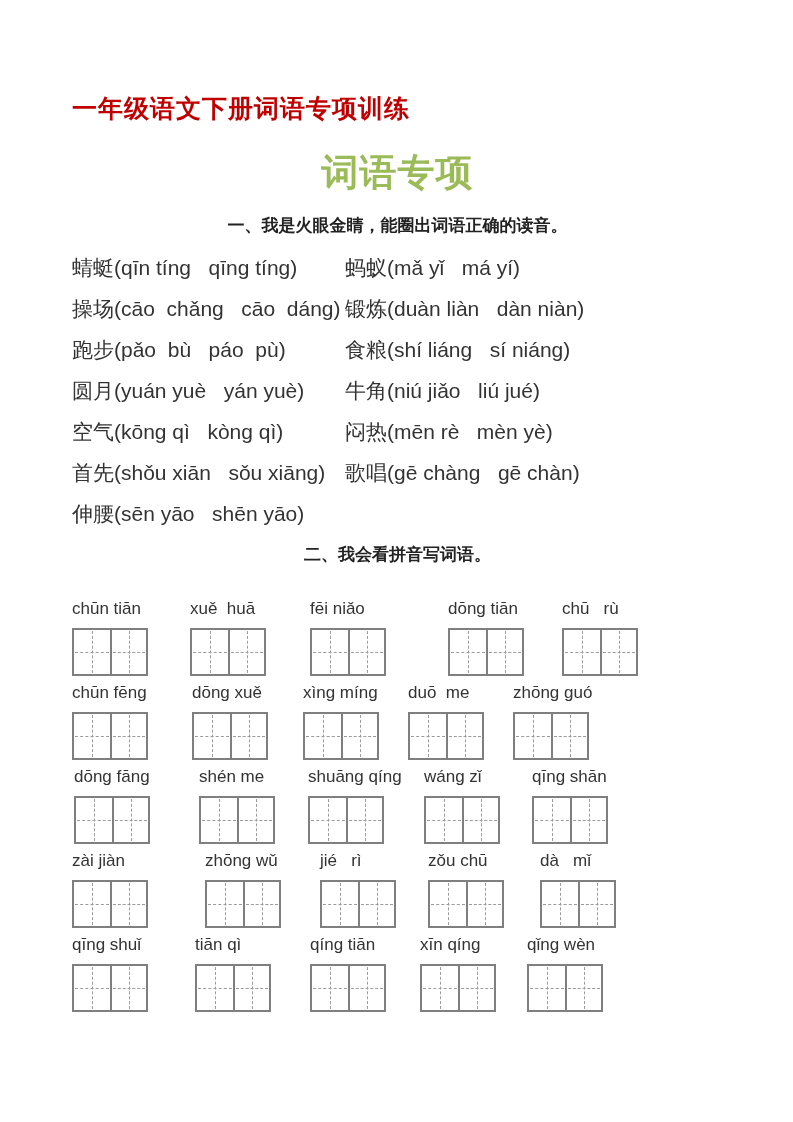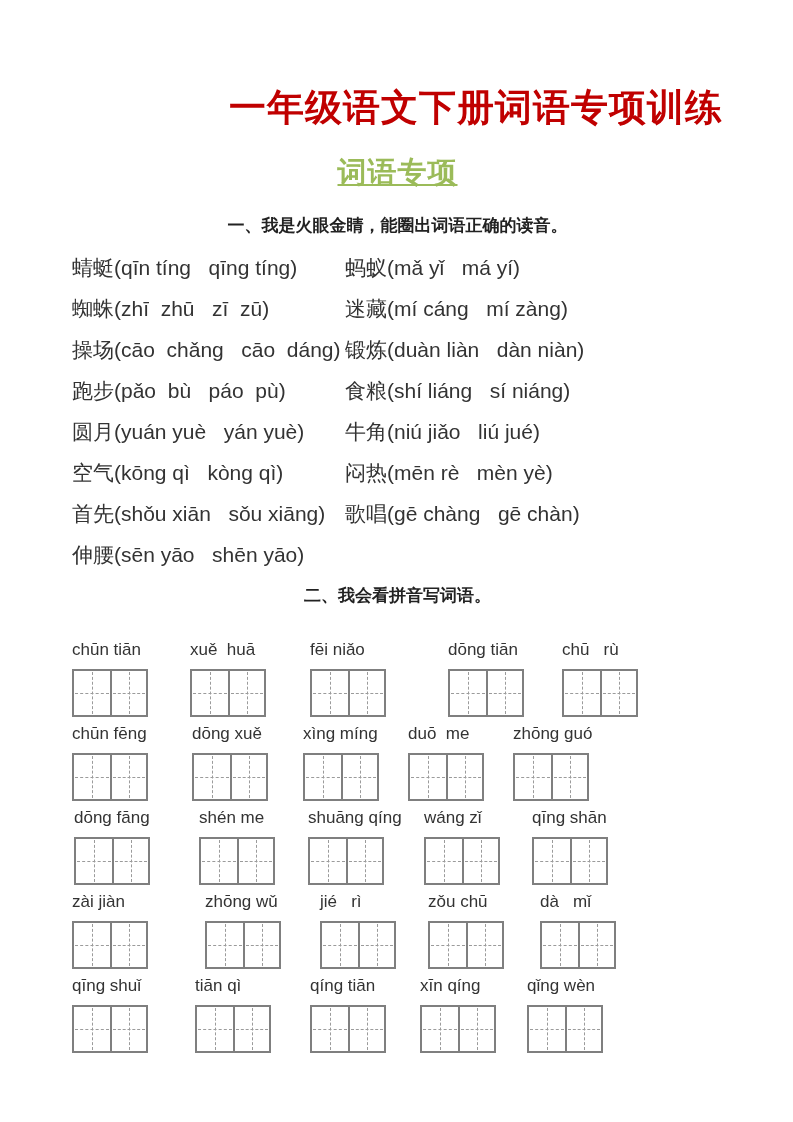--- a/index.html
+++ b/index.html
@@ -4,26 +4,26 @@
 <style>
   html, body { margin:0; padding:0; }
   body {
     width:793px; height:1122px; background:#ffffff; overflow:hidden;
     font-family:"Liberation Sans","DejaVu Sans",sans-serif;
     color:#333333;
   }
   .page { box-sizing:border-box; width:793px; height:1122px; padding:92px 70px 0 72px; }
 
   .title {
-    text-align:right; color:#C00000; font-weight:bold;
-    font-size:37px; line-height:32px; margin:0 0 31px 0; letter-spacing:1px;
+    text-align:left; color:#C00000; font-weight:bold;
+    font-size:25px; line-height:32px; margin:0 0 31px 0; letter-spacing:1px;
   }
   .subtitle {
     text-align:center; color:#9BBB59; font-weight:bold;
-    font-size:29px; line-height:35px; margin:0 0 26px 0; letter-spacing:1px;text-decoration:underline;
+    font-size:37px; line-height:35px; margin:0 0 26px 0; letter-spacing:1px;
   }
 
   .sec-heading {
     font-weight:bold; font-size:17px; line-height:20px; color:#222222;
     margin:0 0 22px 0; white-space:pre;text-align:center;
   }
 
   .s1-row { display:flex; font-size:21px; line-height:20px; margin-bottom:21px; white-space:pre; }
   .s1-left { width:273px; flex:0 0 273px; }
   .s1-right { flex:1; }
@@ -54,24 +54,20 @@
   <h2 class="subtitle">词语专项</h2>
 
   <div>
     <div class="sec-heading">一、我是火眼金睛，能圈出词语正确的读音。</div>
 
     <div class="s1-row">
       <span class="s1-left">蜻蜓(qīn tíng   qīng tíng)</span>
       <span class="s1-right">蚂蚁(mǎ yǐ   má yí)</span>
     </div>
     <div class="s1-row">
-      <span class="s1-left">蜘蛛(zhī  zhū   zī  zū)</span>
-      <span class="s1-right">迷藏(mí cáng   mí zàng)</span>
-    </div>
-    <div class="s1-row">
       <span class="s1-left">操场(cāo  chǎng   cāo  dáng)</span>
       <span class="s1-right">锻炼(duàn liàn   dàn niàn)</span>
     </div>
     <div class="s1-row">
       <span class="s1-left">跑步(pǎo  bù   páo  pù)</span>
       <span class="s1-right">食粮(shí liáng   sí niáng)</span>
     </div>
     <div class="s1-row">
       <span class="s1-left">圆月(yuán yuè   yán yuè)</span>
       <span class="s1-right">牛角(niú jiǎo   liú jué)</span>

